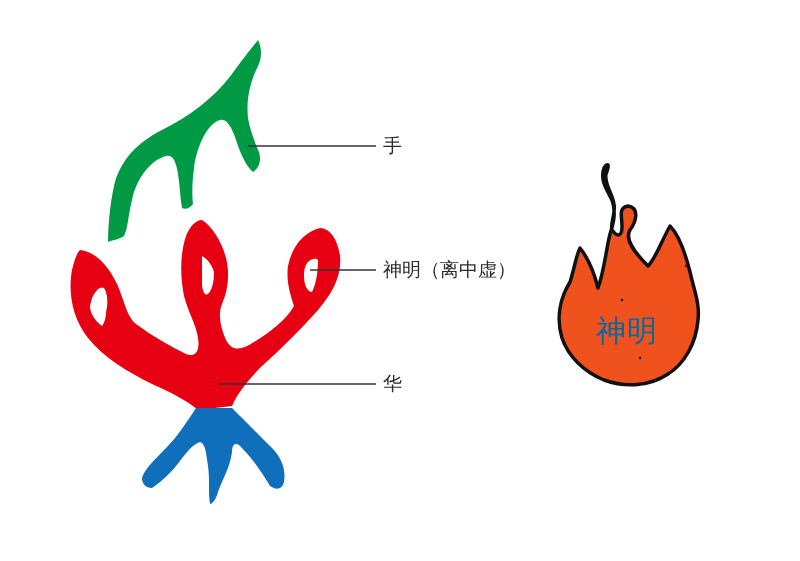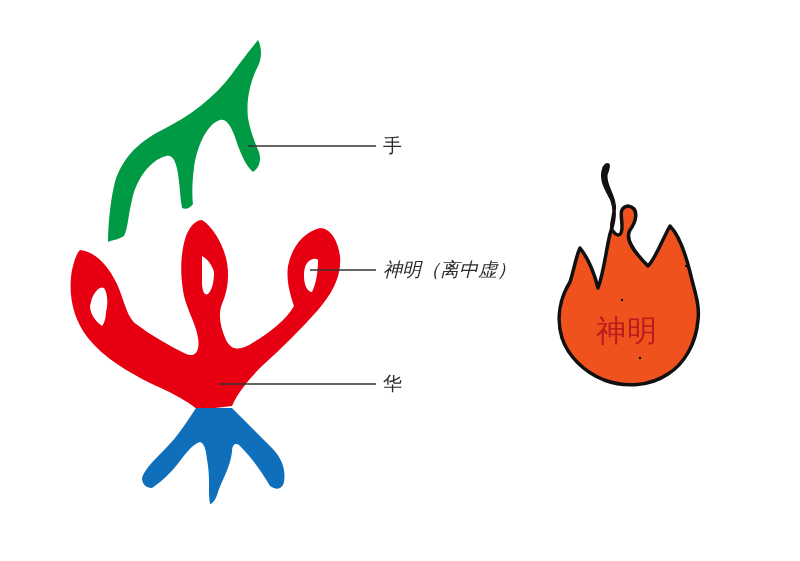--- a/index.html
+++ b/index.html
@@ -1,20 +1,20 @@
 <!DOCTYPE html>
 <html><head>
 <meta charset="utf-8">
 <style>
   html, body { margin: 0; padding: 0; background: #ffffff; }
   body { width: 800px; height: 561px; position: relative; overflow: hidden;
          font-family: "DejaVu Sans", sans-serif; }
   svg.figure { position: absolute; left: 0; top: 0; }
   .label { position: absolute; font-size: 19px; color: #2a2a2a; line-height: 1; white-space: nowrap; }
-  .flame-text { position: absolute; font-size: 30px; color: #b91c1c; line-height: 1; font-weight: normal; letter-spacing: 1px; }
+  .flame-text { position: absolute; font-size: 30px; color: #0369a1; line-height: 1; font-weight: normal; letter-spacing: 1px; }
 </style>
 </head>
 <body>
 
 <svg class="figure" width="800" height="561" viewBox="0 0 800 561">
 
   <path fill="#009a44" d="M258,40 C262,48 262,58 258,66 C250,82 246,100 248,118 C250,130 254,140 258,150 C262,158 260,168 253,172
        C246,166 242,156 238,146 C233,130 228,118 220,120 C206,124 196,150 194,168 C192,182 192,196 193,204
        C190,208 186,210 182,208 C180,198 180,186 178,174 C176,160 172,154 166,156 C150,160 136,180 132,200
        C128,216 128,228 124,236 C118,240 112,240 108,242 C108,226 110,204 114,186 C120,160 138,142 162,130
@@ -48,15 +48,15 @@
     <circle cx="686" cy="266" r="1.2" fill="#111"></circle>
     <circle cx="640" cy="358" r="1.2" fill="#111"></circle>
   </g>
 
   <line x1="248" y1="146" x2="376" y2="146" stroke="#333333" stroke-width="1.3"></line>
   <line x1="310" y1="270" x2="376" y2="270" stroke="#333333" stroke-width="1.3"></line>
   <line x1="219" y1="384" x2="376" y2="384" stroke="#333333" stroke-width="1.3"></line>
 </svg>
 
 <div class="label" style="left:383px; top:136px;">手</div>
-<div class="label" style="left:383px; top:260px;font-style:italic;">神明（离中虚）</div>
+<div class="label" style="left:383px; top:260px;">神明（离中虚）</div>
 <div class="label" style="left:383px; top:374px;">华</div>
 <div class="flame-text" style="left:596px; top:316px;">神明</div>
 
 </body></html>

